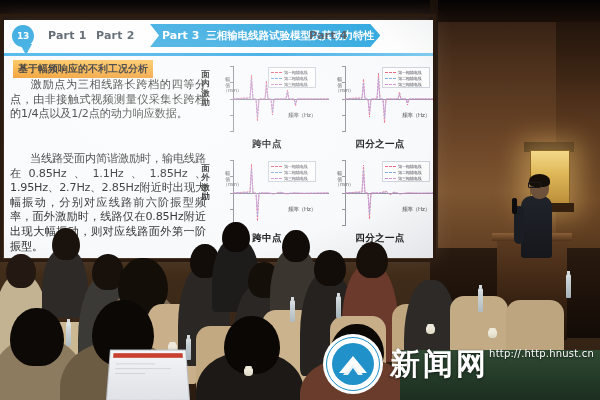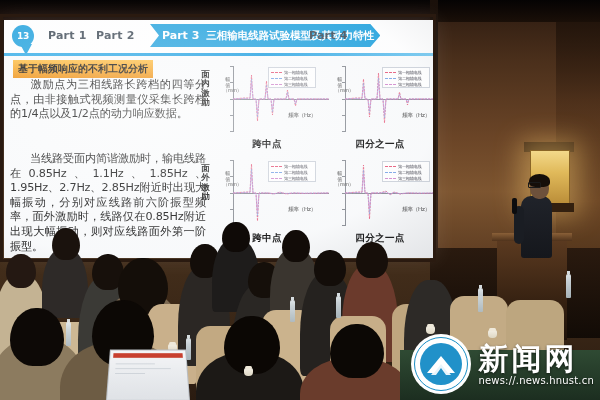--- a/index.html
+++ b/index.html
@@ -126,21 +126,21 @@
     transform:perspective(90px) rotateX(10deg);border:1px solid #b9bec4;}
   .laptop-bar{position:absolute;left:3px;top:3px;width:72px;height:5px;background:#c8402f;}
   .laptop-ln{position:absolute;background:#cfd4da;height:1px;}
 
   
   .wm{position:absolute;right:6px;bottom:6px;display:flex;align-items:center;gap:7px;}
   .wm-logo{position:relative;width:60px;height:60px;border-radius:50%;
     background:#fff;display:flex;align-items:center;justify-content:center;}
   .wm-ring{position:absolute;inset:3px;border-radius:50%;border:1.4px solid #1b8ec4;}
   .wm-disc{position:absolute;inset:9px;border-radius:50%;background:#2191c9;}
-  .wm-text{display:flex;flex-direction:column;align-items:flex-start;}
+  .wm-text{display:flex;flex-direction:row;align-items:flex-start;}
   .wm-cn{color:#fff;font-size:30px;font-weight:bold;letter-spacing:3px;line-height:32px;
     text-shadow:0 1px 3px rgba(0,0,0,.6);}
   .wm-url{color:#fff;font-size:10px;letter-spacing:.2px;text-shadow:0 1px 2px rgba(0,0,0,.7);}
 
   
   .pres-head{position:absolute;left:530px;top:177px;width:19px;height:22px;border-radius:50% 50% 45% 45%;
     background:#6d513b;}
   .pres-hair{position:absolute;left:529px;top:174px;width:21px;height:13px;
     border-radius:50% 50% 30% 30%;background:#150e09;}
   .pres-body{position:absolute;left:521px;top:196px;width:31px;height:62px;
@@ -443,17 +443,17 @@
     <div class="wm-logo">
       <div class="wm-ring"></div>
       <div class="wm-disc"></div>
       <svg width="34" height="26" viewBox="0 0 34 26" style="position:relative;z-index:2">
         <path d="M3,22 L17,5 L31,22 L24,22 L17,13 L10,22 Z" fill="#ffffff"></path>
         <path d="M7,24 L17,11 L27,24 L22,24 L17,17 L12,24 Z" fill="#ffffff" opacity=".9"></path>
       </svg>
     </div>
     <div class="wm-text">
       <div class="wm-cn">新闻网</div>
-      <div class="wm-url">news://.news.hnust.cn</div>
+      <div class="wm-url">http://.http.hnust.cn</div>
     </div>
   </div>
 
 </div>
 
 </body></html>

